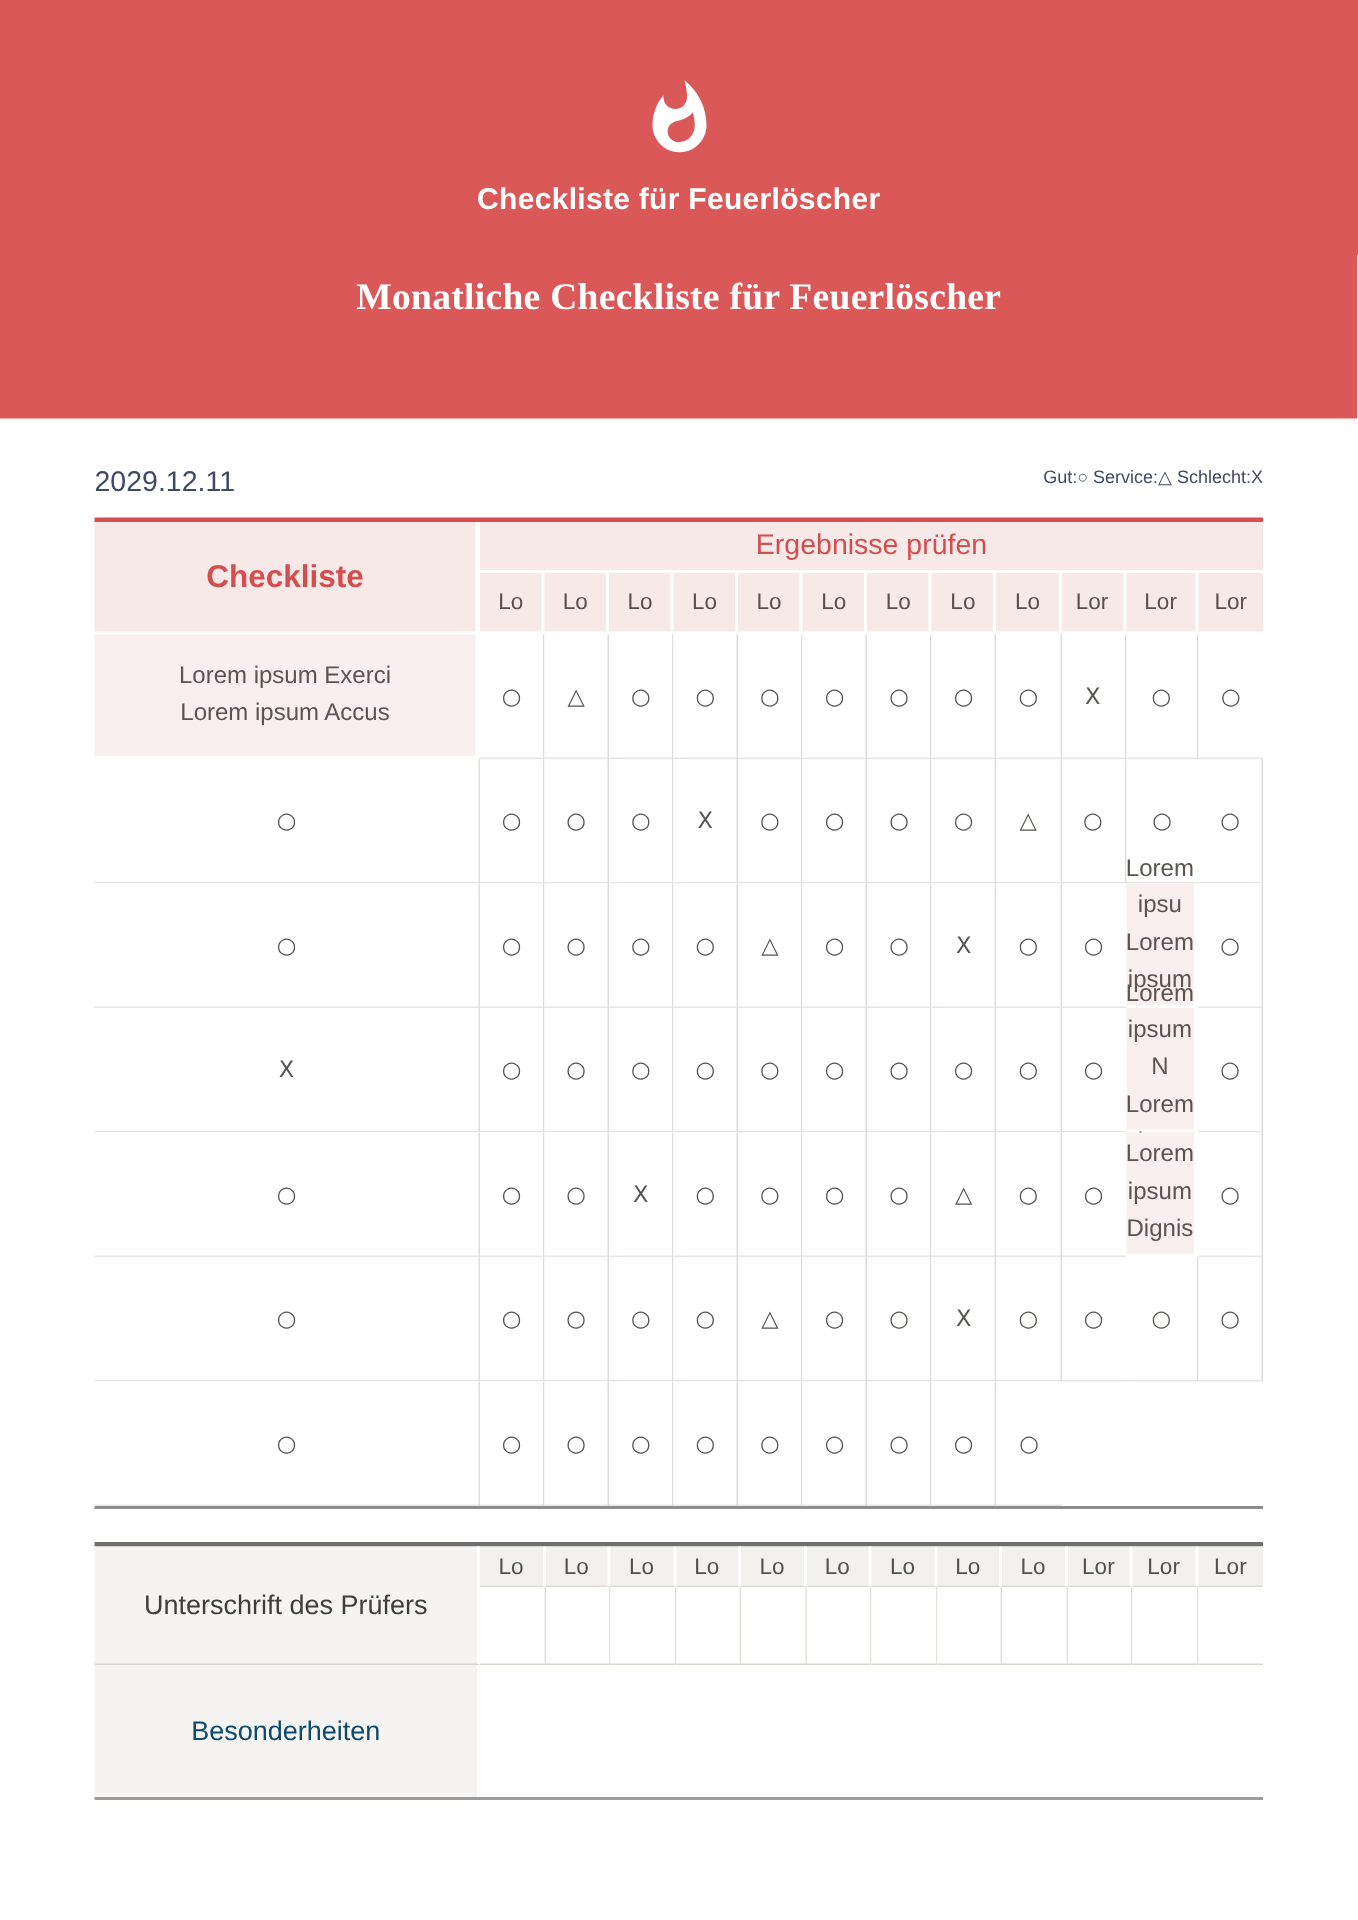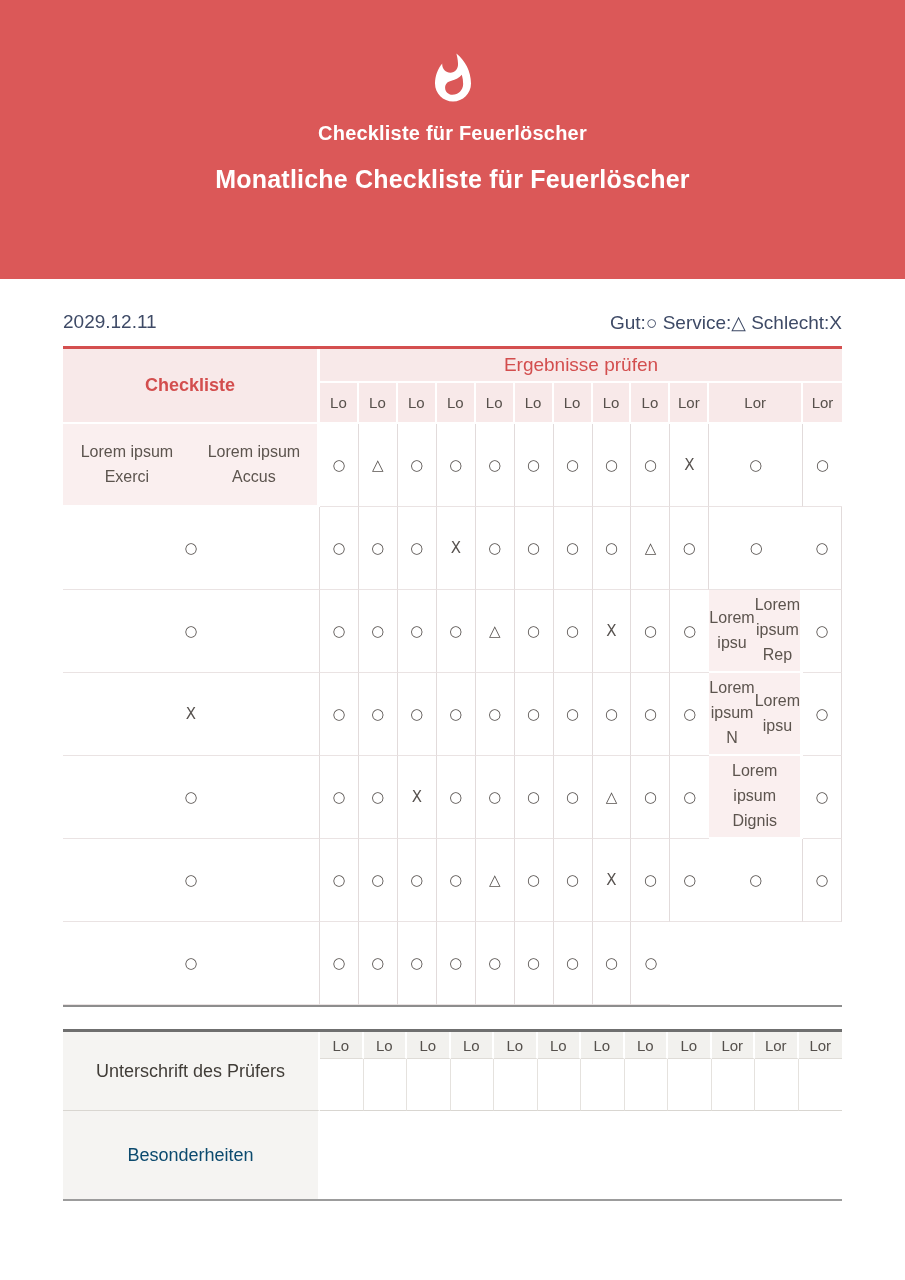--- a/index.html
+++ b/index.html
@@ -4,47 +4,47 @@
 <style>
   * { margin:0; padding:0; box-sizing:border-box; }
   html,body { width:905px; height:1280px; background:#ffffff; overflow:hidden;
               font-family:"Liberation Sans", sans-serif; }
 
   
   .banner { width:905px; height:279px; background:#DB5858; color:#fff;
             display:flex; flex-direction:column; align-items:center; }
   .banner .flame { margin-top:52px; width:54px; height:54px; }
   .banner .small-title { margin-top:16px; font-size:20px; font-weight:700; letter-spacing:.2px; }
-  .banner .main-title  { margin-top:20px; font-size:25px; font-weight:700; letter-spacing:.2px; }
+  .banner .main-title  { margin-top:40px; font-size:25px; font-weight:700; letter-spacing:.2px;font-family:Liberation Serif, serif; }
 
   
   .content { padding:0 63px; }
   .meta-row { margin-top:32px; margin-bottom:12px; display:flex;
               justify-content:space-between; }
   .date { font-size:19px; color:#3E4A66; }
-  .legend { font-size:19px; color:#3E4A66; }
+  .legend { font-size:12px; color:#3E4A66; }
 
   
   .tbl1 { border-top:3px solid #D44F4F; border-bottom:2px solid #8D8D8D;
           display:grid; grid-template-columns:257px repeat(12,1fr);
           grid-template-rows:34px 41px repeat(7,83px); }
   .cell-checkliste { grid-column:1; grid-row:1 / span 2; background:#F8E9E9;
           display:flex; align-items:center; justify-content:center;
-          color:#D34E4E; font-size:18px; font-weight:700;
+          color:#D34E4E; font-size:21px; font-weight:700;
           border-right:3px solid #fff; border-bottom:2px solid #fff; }
   .cell-group { grid-column:2 / -1; grid-row:1; background:#F8E9E9;
           display:flex; align-items:center; justify-content:center;
           color:#D34E4E; font-size:19px; font-weight:400;
           border-bottom:2px solid #fff; }
   .col-head { background:#F8E9E9; color:#57504B; font-size:15px;
           display:flex; align-items:center; justify-content:center;
           border-right:2px solid #fff; border-bottom:2px solid #fff; }
   .col-head.last { border-right:none; }
   .row-label { background:#FAEFEF; color:#5C544E; font-size:16px; line-height:1.55;
-          display:flex; align-items:center; justify-content:center;
+          display:flex; flex-direction:column; align-items:center; justify-content:center;
           text-align:center; border-right:3px solid #fff; border-bottom:2px solid #fff; }
   .mark { background:#fff; color:#585350; font-size:15px;
           font-family:"DejaVu Sans", sans-serif;
           display:flex; align-items:center; justify-content:center;
           border-right:1px solid #E2DBDB; border-bottom:1px solid #EAE3E3; }
   .mark.last { border-right:none; }
 
   
   .tbl2 { margin-top:22px; border-top:3px solid #6F6F6F; border-bottom:2px solid #9C9C9C;
           display:grid; grid-template-columns:257px repeat(12,1fr);

